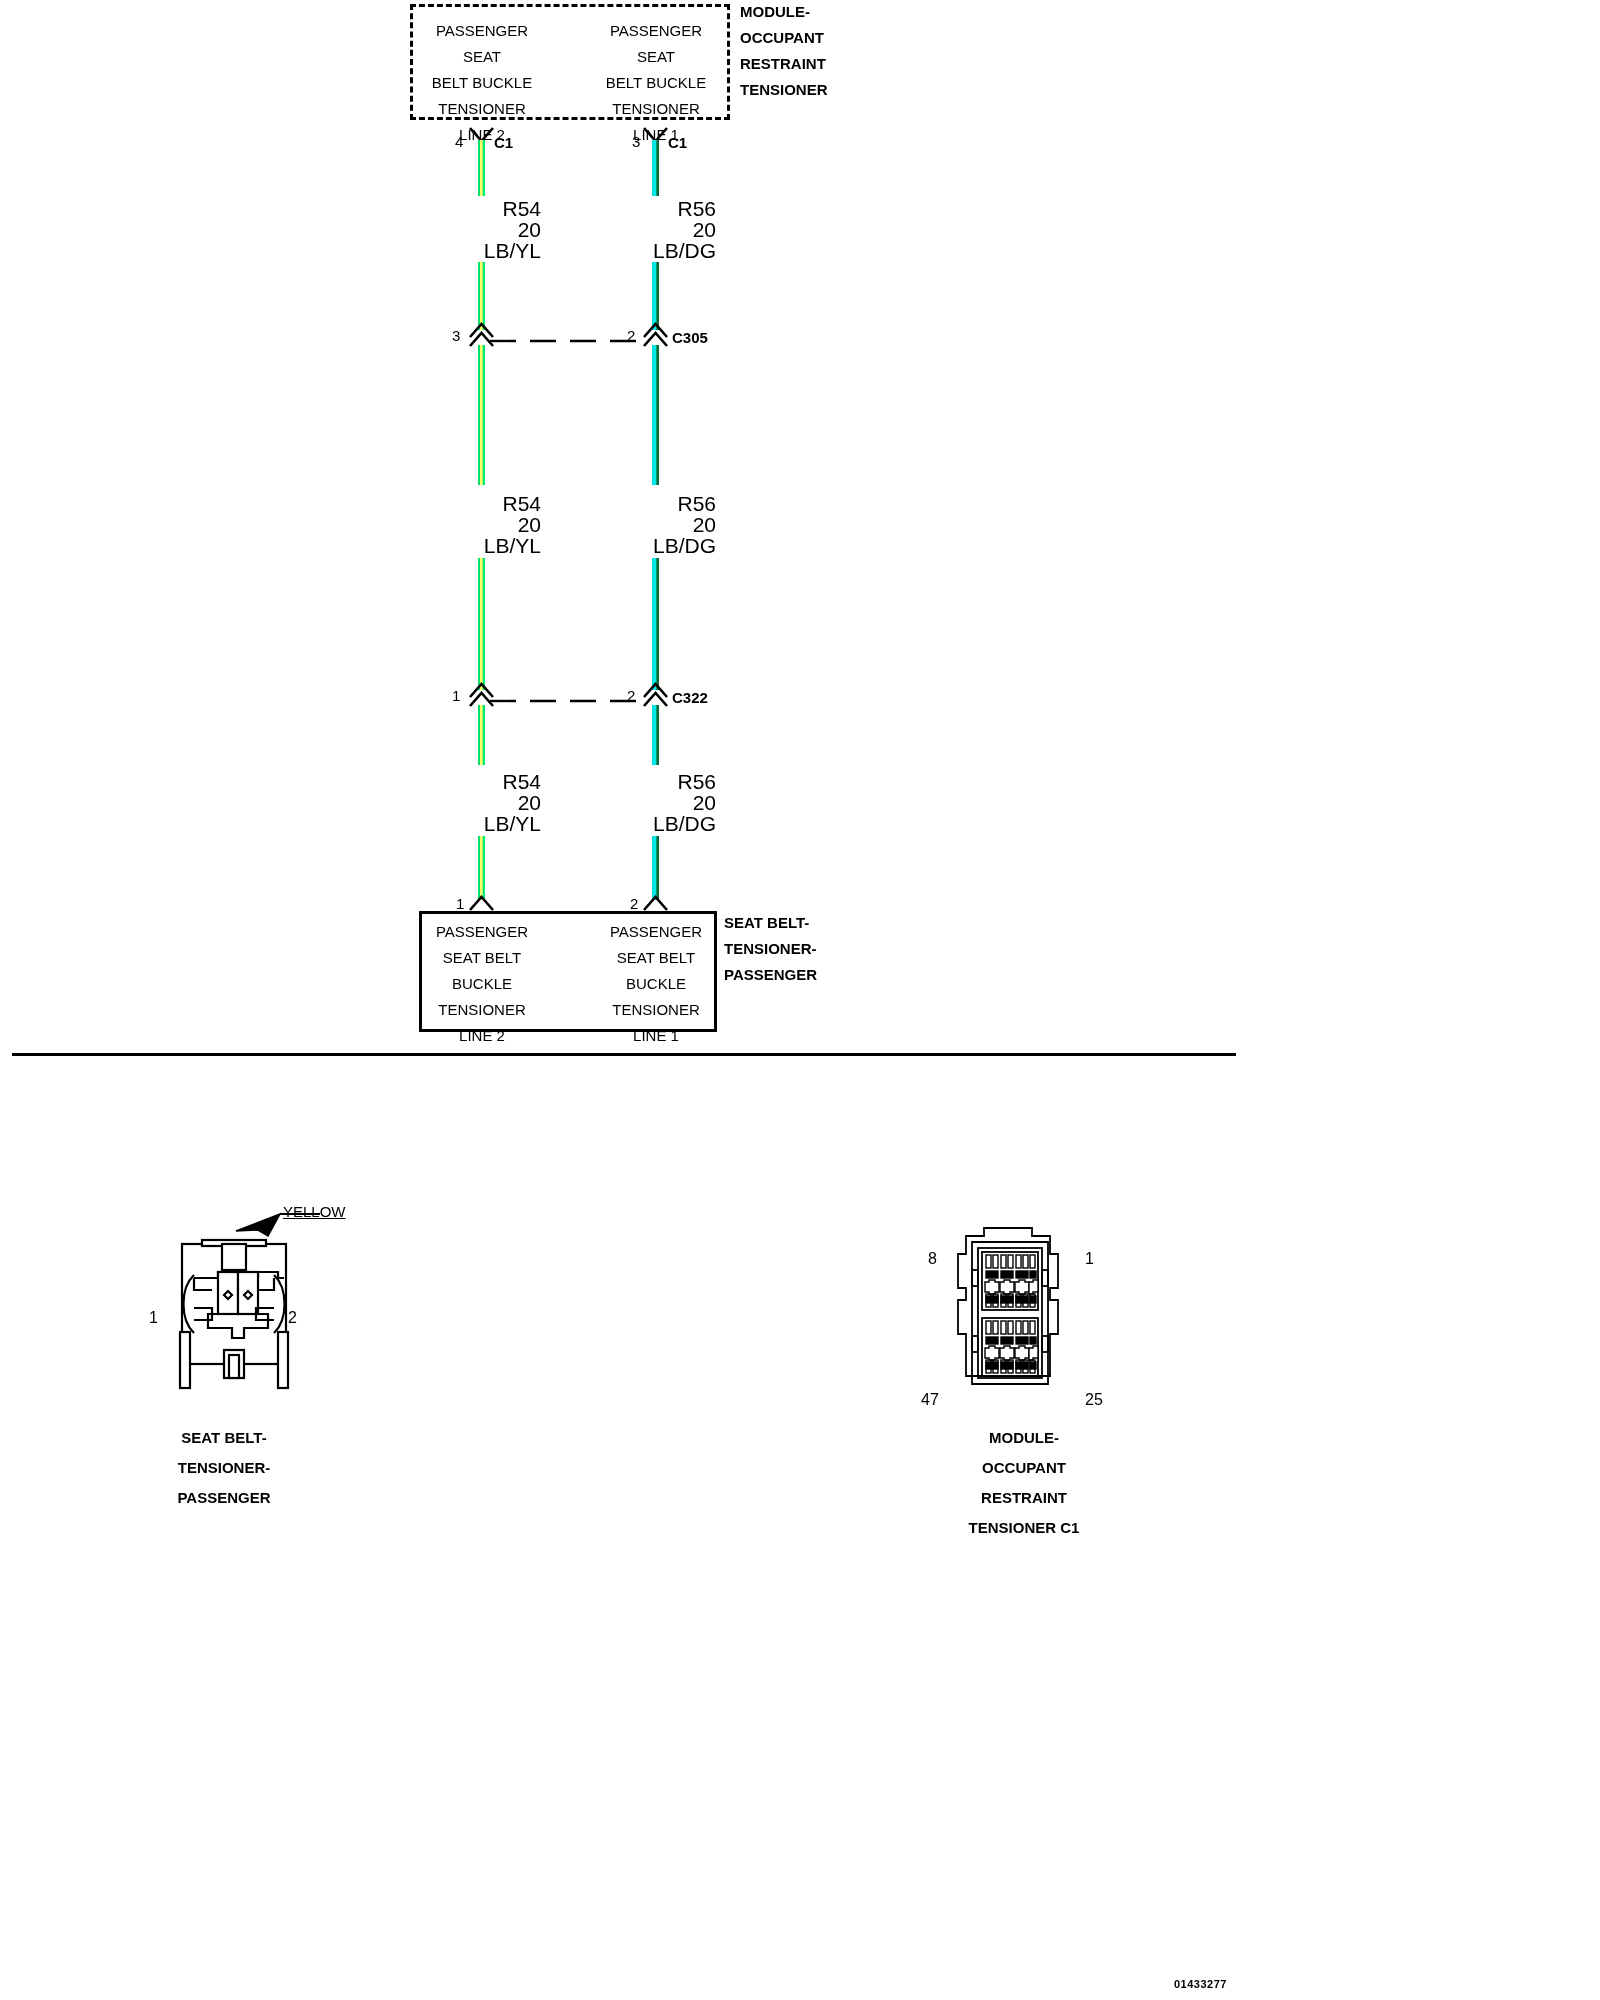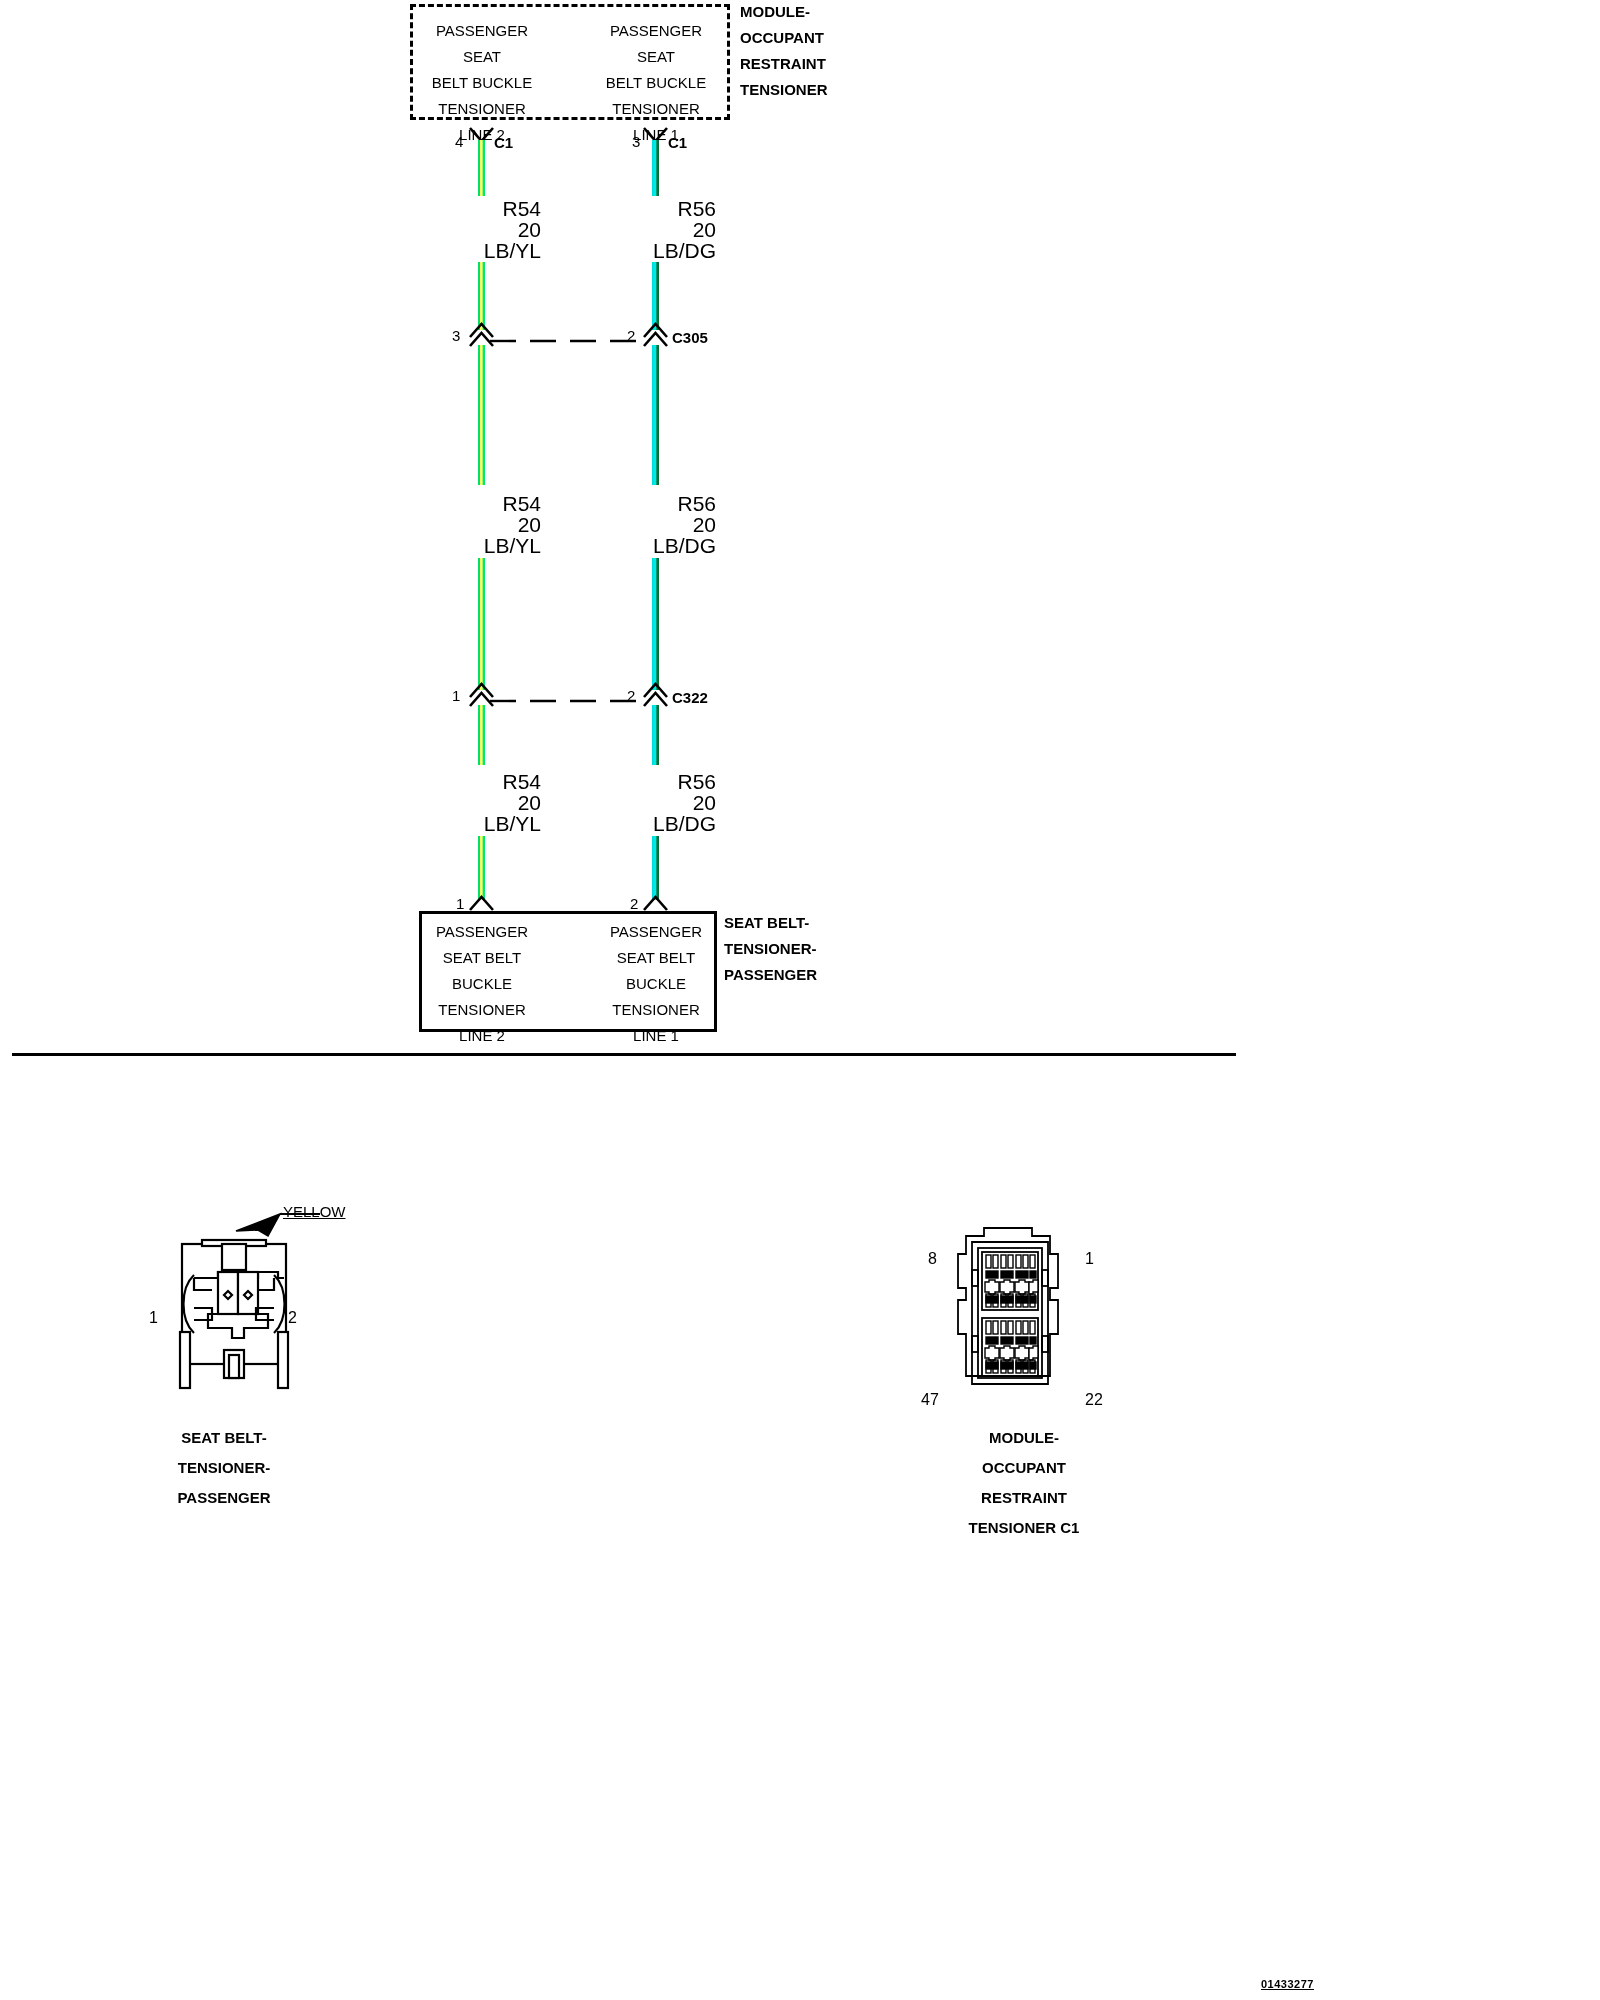--- a/index.html
+++ b/index.html
@@ -429,24 +429,24 @@
         <rect x="76" y="138" width="5" height="13"></rect>
           <rect x="83" y="138" width="5" height="13"></rect>
         <rect x="90" y="138" width="5" height="13"></rect>
       </g>
     </g>
   </svg>
 
   <div class="pinref" style="left:928px; top:1251px;">8</div>
   <div class="pinref" style="left:1085px; top:1251px;">1</div>
   <div class="pinref" style="left:921px; top:1392px;">47</div>
-  <div class="pinref" style="left:1085px; top:1392px;">22</div>
+  <div class="pinref" style="left:1085px; top:1392px;">25</div>
 
   <div class="footcap" style="left:918px; top:1423px; width:212px;">
     <div>MODULE-</div>
     <div>OCCUPANT</div>
     <div>RESTRAINT</div>
     <div>TENSIONER C1</div>
   </div>
 
-  <div class="docid" style="left:1261px; top:1978px;text-decoration:underline;">01433277</div>
+  <div class="docid" style="left:1174px; top:1978px;">01433277</div>
 
 </div>
 
 </body></html>

